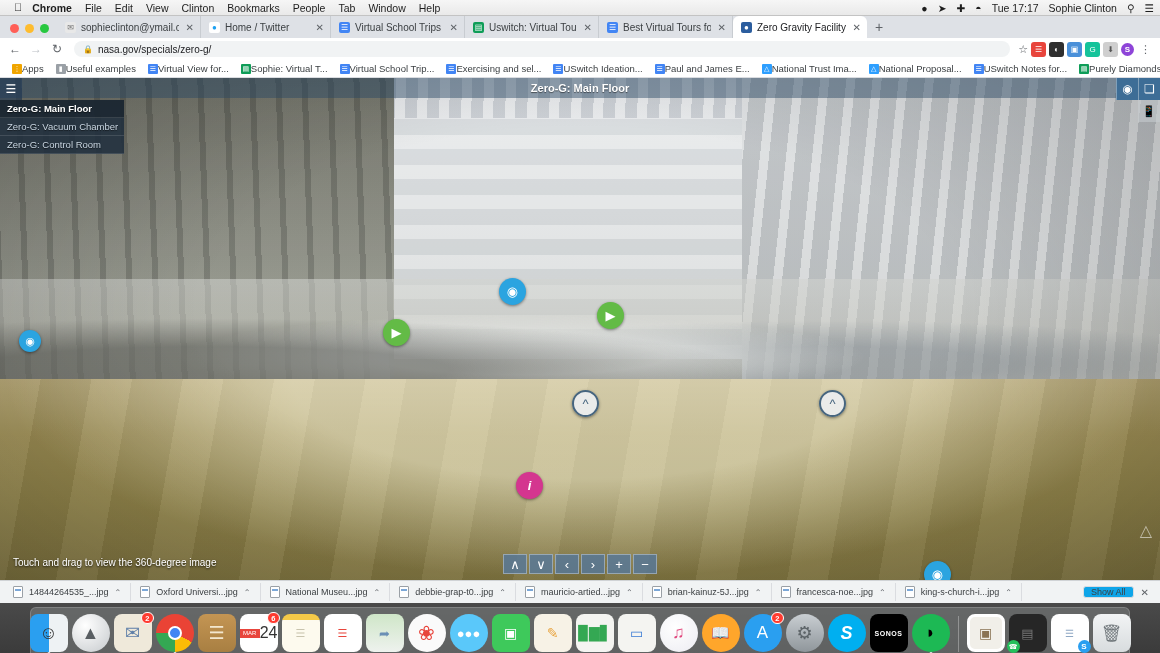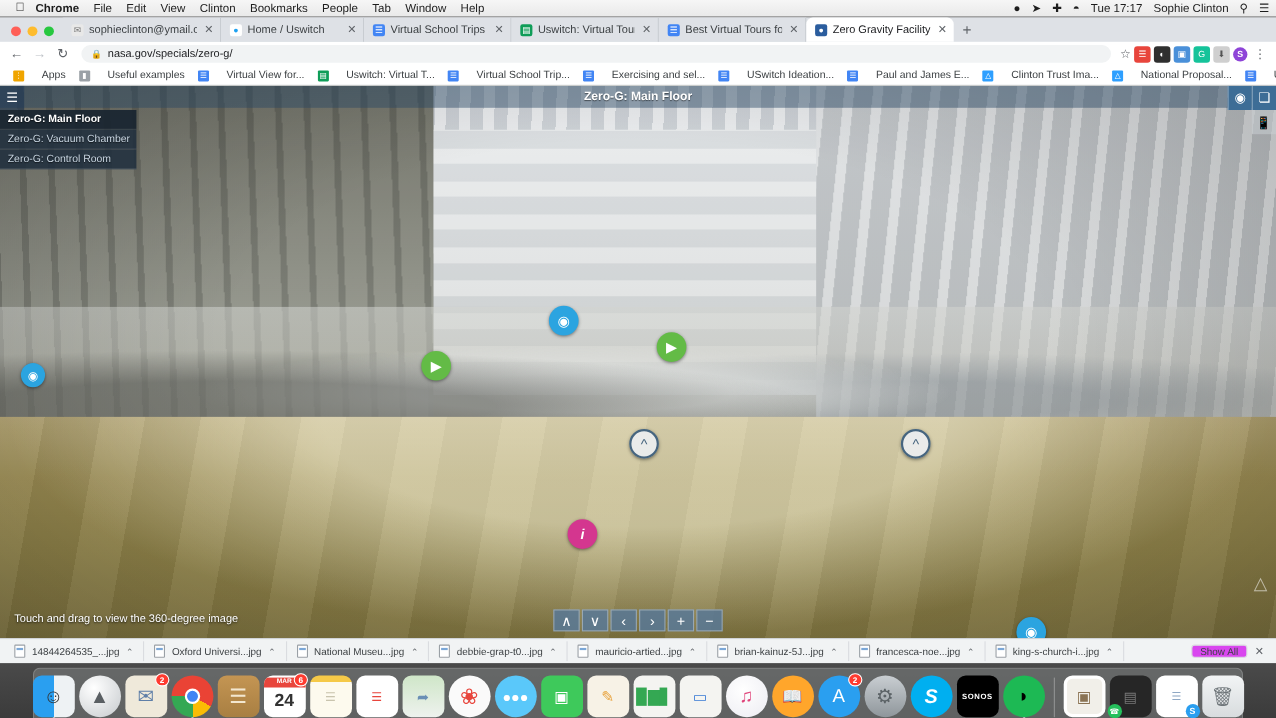--- a/index.html
+++ b/index.html
@@ -74,21 +74,21 @@
   .kebab{color:#5f6368;font-size:11px;padding:0 3px;letter-spacing:0;}
   .avatarS{width:13px;height:13px;border-radius:50%;background:#8e44d8;color:#fff;
     font-size:8px;display:flex;align-items:center;justify-content:center;font-weight:bold;}
 
   
   .bookmarks{
     height:18px; background:#fff; border-bottom:1px solid #dadce0;
     display:flex; align-items:center; padding:0 6px; gap:0; font-size:9.5px; color:#3c4043;
     overflow:hidden;
   }
-  .bm{ display:flex;align-items:center;gap:16px; padding:0 6px; white-space:nowrap;}
+  .bm{ display:flex;align-items:center;gap:0; padding:0 6px; white-space:nowrap;}
   .bm .bmi{width:10px;height:10px;flex:0 0 10px;border-radius:1px;
     display:flex;align-items:center;justify-content:center;font-size:7px;color:#fff;}
   .bm-spacer{flex:1;}
 
   
   .viewer{
     position:relative; width:100%; height:502px; overflow:hidden;
     background:#8d8a76;
   }
   
@@ -223,21 +223,21 @@
   .dl{
     display:flex;align-items:center;gap:6px;height:18px;padding:0 9px;
     border-right:1px solid #dadce0;white-space:nowrap;
   }
   .dl .dlico{width:10px;height:12px;background:#fff;border:1px solid #9aa0a6;border-radius:1px;
     flex:0 0 10px;position:relative;}
   .dl .dlico:after{content:"";position:absolute;left:1px;right:1px;top:2px;height:2px;background:#7ba7d7;}
   .dl .dlcar{font-size:8px;color:#5f6368;}
   .shelf-spacer{flex:1;}
   .showall{
-    border:1px solid #dadce0;background:#d946ef;border-radius:3px;
+    border:1px solid #dadce0;background:#0ea5e9;border-radius:3px;
     padding:0 7px;font-size:9px;color:#3c4043;
   }
   .shelf-x{font-size:10px;color:#5f6368;padding:0 7px;}
 
   
   .dockwrap{
     height:53px;position:relative;
     background:linear-gradient(180deg,#4a4a4a,#3a3a3a);
   }
   .dockbg{
@@ -302,21 +302,21 @@
       <span class="dot g"></span>
     </div>
 
     <div class="tab" style="width:144px">
       <span class="favicon" style="background:#e8e8e8;color:#777">✉</span>
       <span class="tlabel">sophieclinton@ymail.com - Ya</span>
       <span class="tclose">✕</span>
     </div>
     <div class="tab" style="width:130px">
       <span class="favicon" style="background:#fff;color:#1da1f2">●</span>
-      <span class="tlabel">Home / Uswitch</span>
+      <span class="tlabel">Home / Twitter</span>
       <span class="tclose">✕</span>
     </div>
     <div class="tab" style="width:134px">
       <span class="favicon" style="background:#4285f4">☰</span>
       <span class="tlabel">Virtual School Trips (for when</span>
       <span class="tclose">✕</span>
     </div>
     <div class="tab" style="width:134px">
       <span class="favicon" style="background:#0f9d58">▤</span>
       <span class="tlabel">Uswitch: Virtual Tours / Armch</span>
@@ -361,41 +361,41 @@
     <div class="bm">
       <span class="bmi" style="background:#9aa0a6">▮</span>
       <span>Useful examples</span>
       </div>
     <div class="bm">
       <span class="bmi" style="background:#4285f4">☰</span>
       <span>Virtual View for...</span>
       </div>
     <div class="bm">
       <span class="bmi" style="background:#0f9d58">▤</span>
-      <span>Uswitch: Virtual T...</span>
+      <span>Sophie: Virtual T...</span>
       </div>
     <div class="bm">
       <span class="bmi" style="background:#4285f4">☰</span>
       <span>Virtual School Trip...</span>
       </div>
     <div class="bm">
       <span class="bmi" style="background:#4285f4">☰</span>
       <span>Exercising and sel...</span>
       </div>
     <div class="bm">
       <span class="bmi" style="background:#4285f4">☰</span>
       <span>USwitch Ideation...</span>
       </div>
     <div class="bm">
       <span class="bmi" style="background:#4285f4">☰</span>
       <span>Paul and James E...</span>
       </div>
     <div class="bm">
       <span class="bmi" style="background:#2e9fff">△</span>
-      <span>Clinton Trust Ima...</span>
+      <span>National Trust Ima...</span>
       </div>
     <div class="bm">
       <span class="bmi" style="background:#2e9fff">△</span>
       <span>National Proposal...</span>
       </div>
     <div class="bm">
       <span class="bmi" style="background:#4285f4">☰</span>
       <span>USwitch Notes for...</span>
       </div>
     <div class="bm">
@@ -524,21 +524,21 @@
     <div class="dockitem">
       <div class="dockicon round" style="background:conic-gradient(#ea4335 0 33%,#fbbc05 33% 50%,#34a853 50% 75%,#ea4335 75% 100%);color:#fff">
         <span style="width:14px;height:14px;border-radius:50%;background:#4285f4;border:2px solid #fff;display:block"></span>
       </div>
       <span class="rundot"></span>
     </div>
     <div class="dockitem">
       <div class="dockicon" style="background:linear-gradient(#c49553,#a87f42);color:#f3e7cf">☰</div>
     </div>
     <div class="dockitem">
-      <div class="dockicon" style="background:#fff;color:#333;flex-direction:column;font-size:16px;font-weight:bold">
+      <div class="dockicon" style="background:#fff;color:#333;flex-direction:row;font-size:16px;font-weight:normal">
         <span style="background:#e8453c;color:#fff;font-size:6px;width:100%;text-align:center;line-height:9px">MAR</span>
         <span style="line-height:26px">24</span>
       </div>
       <span class="badge">6</span>
     </div>
     <div class="dockitem">
       <div class="dockicon" style="background:linear-gradient(#f5c948 0 16%,#fdfaee 16%);color:#c9c4ae;font-size:11px">☰</div>
     </div>
     <div class="dockitem">
       <div class="dockicon" style="background:#fff;color:#e8453c;font-size:11px">☰</div>

